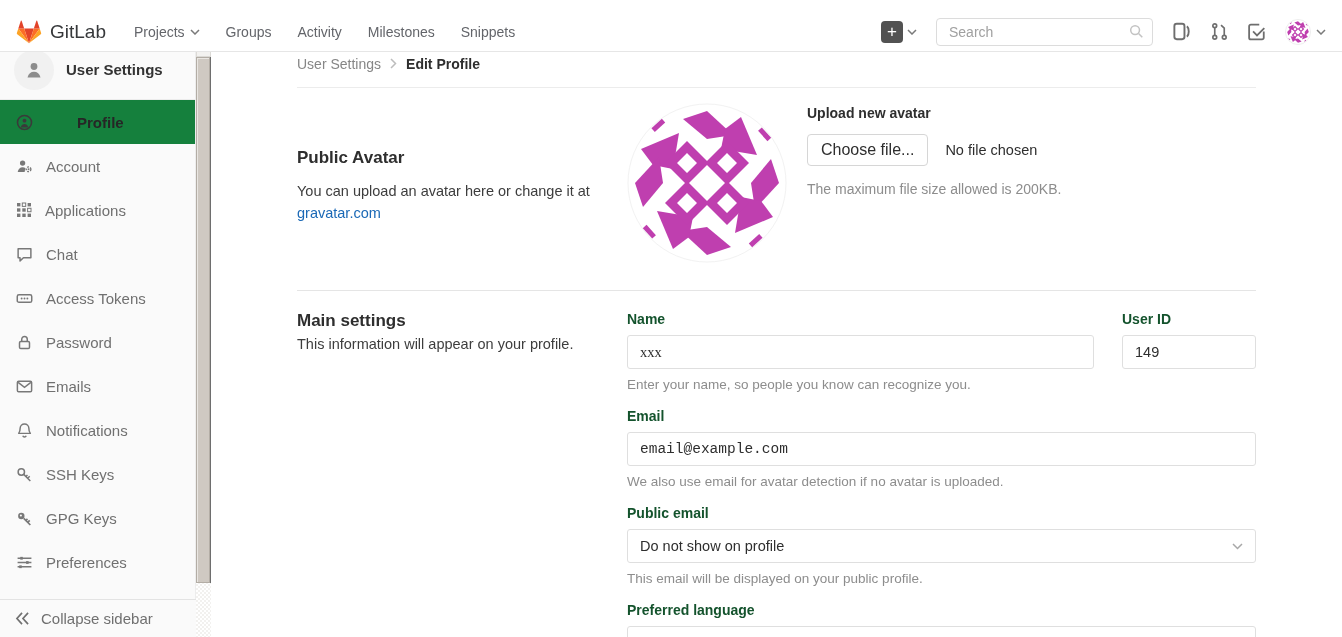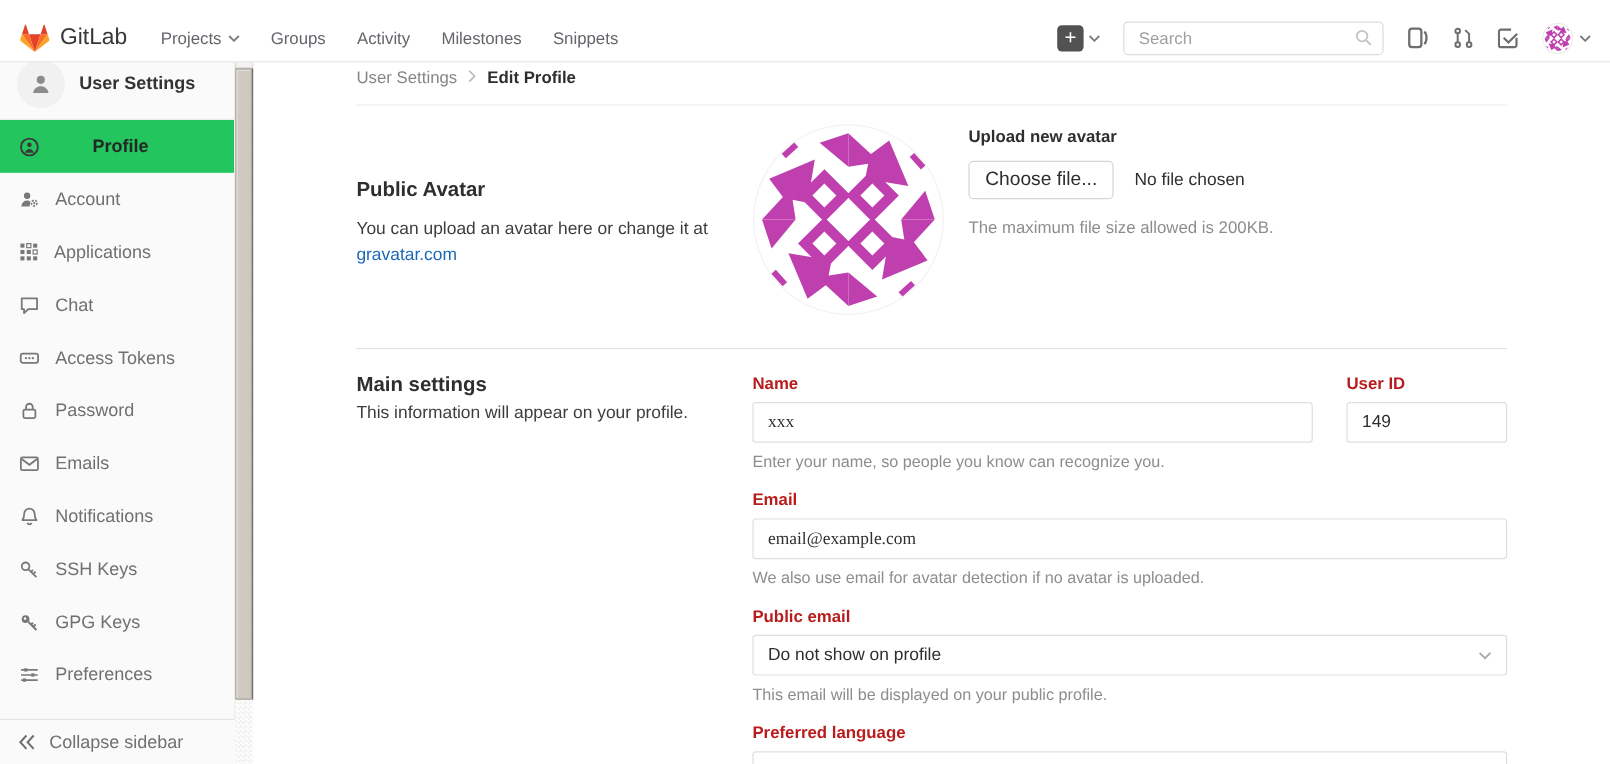--- a/index.html
+++ b/index.html
@@ -31,21 +31,21 @@
   .sidebar { position:absolute; top:40px; left:0; bottom:0; width:196px; background:#fafafa;
     border-right:1px solid #ededed; z-index:10; }
   .sb-head { height:60px; display:flex; align-items:center; gap:12px; padding:0 14px;
     border-bottom:1px solid #ececec; }
   .sb-avatar { width:40px; height:40px; border-radius:50%; background:#f1f1f1;
     display:flex; align-items:center; justify-content:center; }
   .sb-title { font-size:15px; font-weight:bold; color:#333; }
   .sb-item { height:44px; display:flex; align-items:center; gap:13px; padding:0 16px;
     font-size:15px; color:#707070; cursor:pointer; text-decoration:none; }
   .sb-item svg { flex-shrink:0; }
-  .sb-item.active { background:#22c55e; color:#262626; font-weight:bold;gap:44px; }
+  .sb-item.active { background:#15803d; color:#262626; font-weight:bold;gap:44px; }
   .collapse-bar { position:absolute; left:0; bottom:0; width:196px; height:38px; background:#fafafa;
     border-top:1px solid #e3e3e3; display:flex; align-items:center; gap:11px; padding:0 15px;
     color:#707070; font-size:15px; cursor:pointer; z-index:12; }
 
   
   .sb-scroll { position:absolute; top:40px; left:196px; width:15px; bottom:0; z-index:11;
     background:conic-gradient(#fff 25%, #f2f1ef 25% 50%, #fff 50% 75%, #f2f1ef 75%);
     background-size:4px 4px; }
   .sb-up { position:absolute; top:0; left:0; right:0; height:17px; background:#f3f2f0;
     border:1px solid #dcdad6; display:flex; align-items:center; justify-content:center; cursor:pointer; }
@@ -81,29 +81,29 @@
     font-size:16px; color:#2e2e2e; cursor:pointer; font-family:"Liberation Sans",sans-serif; }
   .no-file { font-size:14.5px; color:#2e2e2e; }
   .help { margin-top:8px; font-size:13.5px; color:#8d8d8d; }
   .upload .help { margin-top:15px; font-size:14px; }
 
   hr.divider { border:none; border-top:1px solid #e5e5e5; }
 
   .main-sec { padding-top:20px; }
   .main-sec .col-l p { margin-top:2px; }
   .fg { margin-bottom:16px; }
-  .fg label { display:block; font-size:14px; font-weight:bold; color:#b91c1c; margin-bottom:8px; }
+  .fg label { display:block; font-size:14px; font-weight:bold; color:#14532d; margin-bottom:8px; }
   .fg input, .select { width:100%; height:34px; border:1px solid #dfdfdf; border-radius:3px;
     padding:0 12px; font-size:14.5px; color:#2e2e2e; background:#fff; outline:none; }
   .name-row { display:flex; gap:28px; }
   .name-fg { flex:1; min-width:0; }
   .id-fg { width:134px; flex-shrink:0; }
   .name-input { font-family:"Liberation Serif", serif; font-size:16px; color:#111; }
   .id-input { background:#f7f7f7; color:#707070; }
-  .email-input { font-family:Liberation Serif, serif; font-size:17px; color:#7b1420; }
+  .email-input { font-family:Liberation Mono, monospace; font-size:17px; color:#7b1420; }
   .select { display:flex; align-items:center; justify-content:space-between; cursor:pointer; }
   .select span { font-size:14.5px; color:#2e2e2e; }
 </style>
 </head>
 <body>
 
 <svg width="0" height="0" style="position:absolute">
   <defs>
     <symbol id="identicon" viewBox="0 0 160 160">
       <circle cx="80" cy="80" r="79" fill="#fff" stroke="#f2f2f2"></circle>

